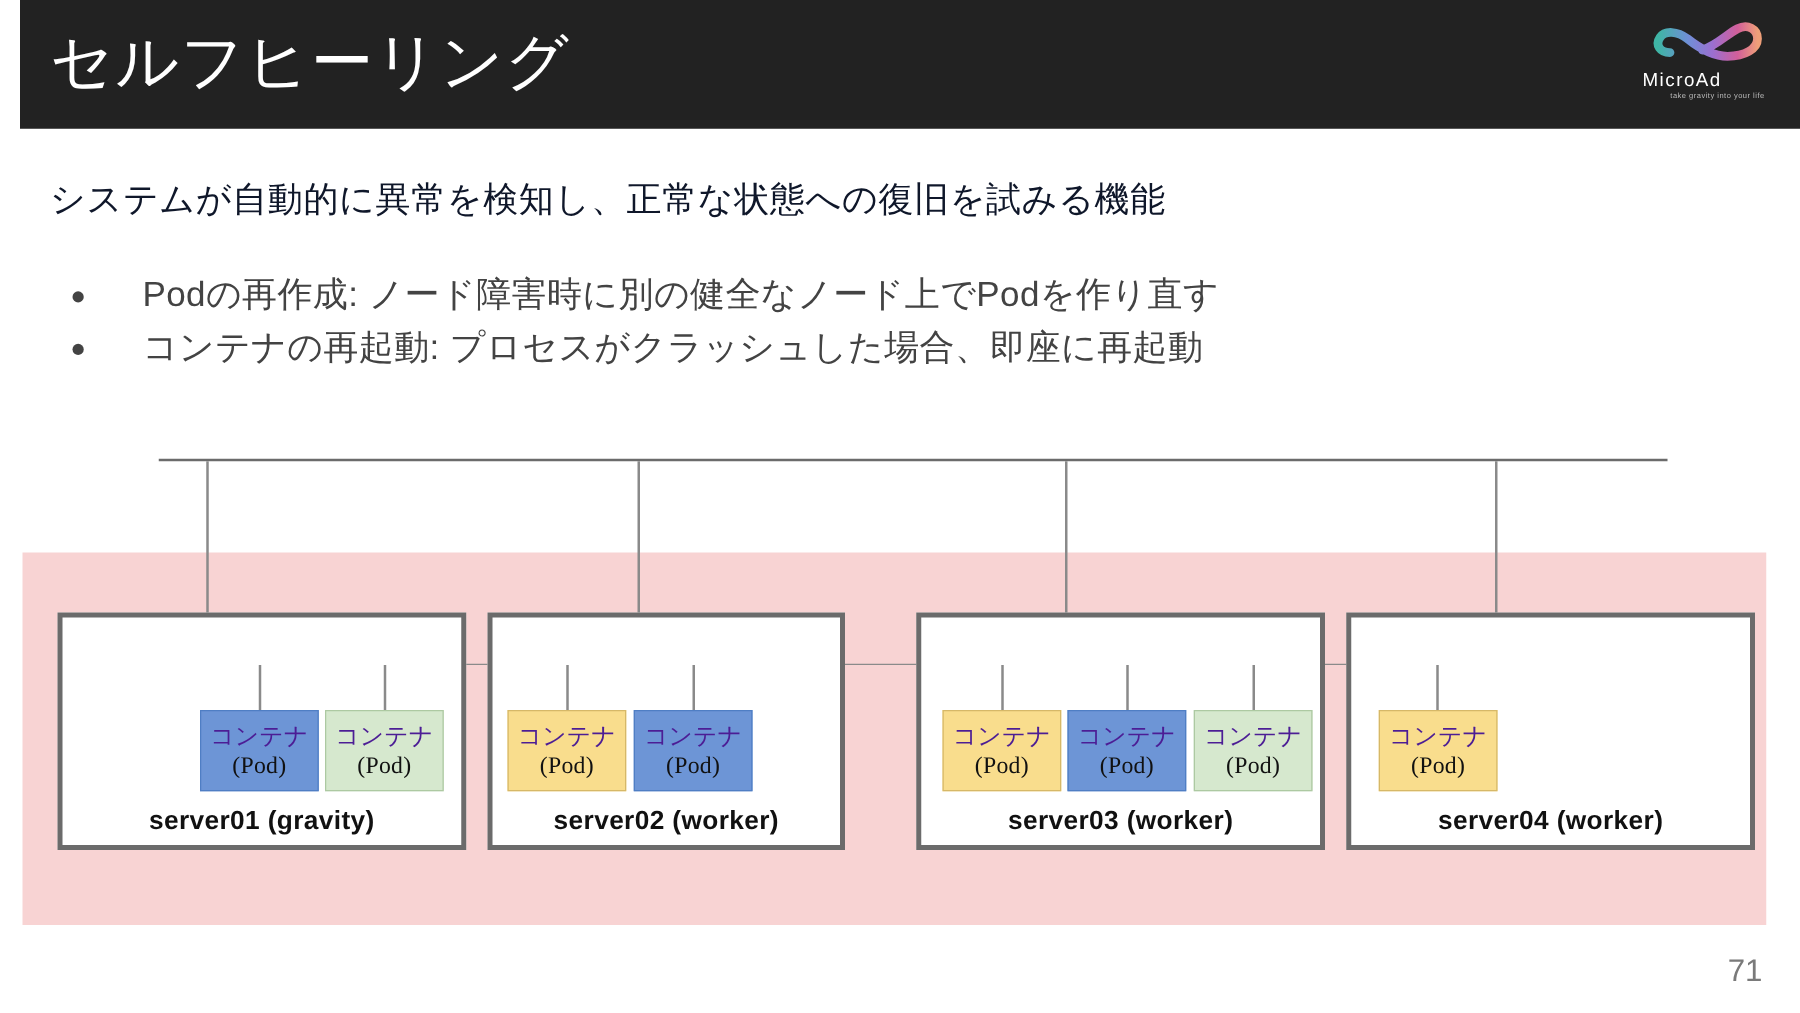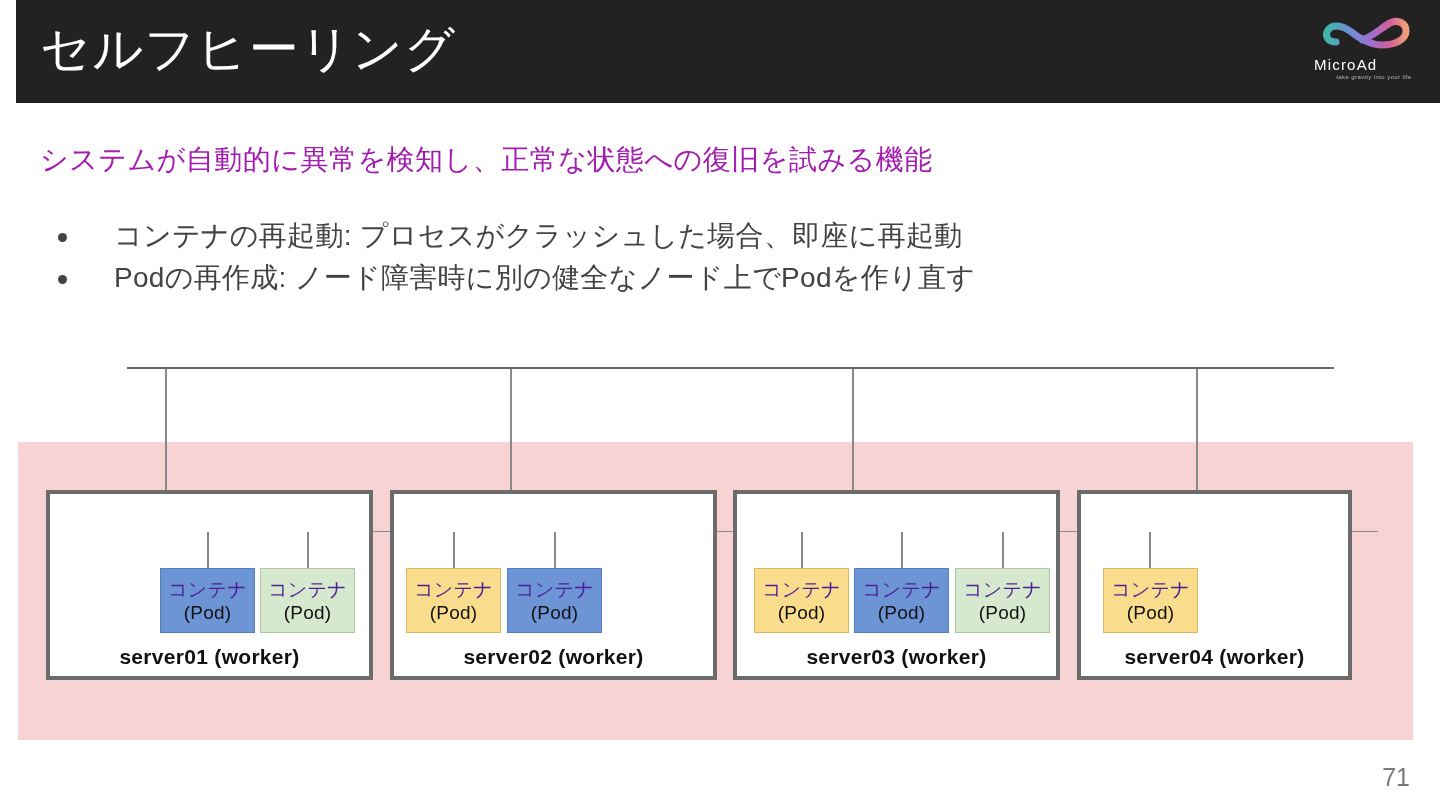--- a/index.html
+++ b/index.html
@@ -30,21 +30,21 @@
     color:#ffffff; font-size:15px; letter-spacing:1.2px;
   }
   .logo-tag {
     position:absolute; left:0; top:64px; width:120px; text-align:center;
     color:#b9b9b9; font-size:6px; letter-spacing:.4px;
   }
 
   
   .lead {
     position:absolute; left:40px; top:140px;
-    font-size:28px; line-height:40px; color:#a21caf;
+    font-size:28px; line-height:40px; color:#0f172a;
     letter-spacing:.5px; white-space:nowrap;
   }
   .bullets { position:absolute; left:52px; top:215px; }
   .bullet {
     position:relative; padding-left:62px;
     font-size:28px; line-height:42px; color:#434343;
     letter-spacing:.3px; white-space:nowrap;
   }
   .bullet .dot {
     position:absolute; left:6px; top:18px;
@@ -89,21 +89,21 @@
   .pod-drop {
     position:absolute; width:2px; background:#8a8a8a; top:202px; height:36px;
   }
   .pod {
     position:absolute; top:238px; width:95px; height:65px;
     border:1px solid #9a9a9a;
     display:flex; flex-direction:column; align-items:center; justify-content:center;
     line-height:23px;
   }
   .pod-l1 { font-size:19px; color:#4c1d95; letter-spacing:.2px; }
-  .pod-l2 { font-size:19px; color:#111; letter-spacing:.2px; }
+  .pod-l2 { font-size:19px; color:#111; letter-spacing:.2px;font-family:Liberation Serif, serif; }
   .pod.blue   { background:#6d95d6; border-color:#4f7ec4; }
   .pod.green  { background:#d6e8ce; border-color:#adc9a2; }
   .pod.yellow { background:#f9dd8d; border-color:#d6b868; }
 
   .page-no {
     position:absolute; right:30px; bottom:18px;
     font-size:25px; color:#7a7a7a;
   }
 </style>
 </head>
@@ -130,55 +130,55 @@
       <div class="logo-word">MicroAd</div>
       <div class="logo-tag">take gravity into your life</div>
     </div>
   </div>
 
   <div class="lead">システムが自動的に異常を検知し、正常な状態への復旧を試みる機能</div>
 
   <div class="bullets">
     <div class="bullet">
       <span class="dot"></span>
-      <span>コンテナの再起動: プロセスがクラッシュした場合、即座に再起動</span>
+      <span>Podの再作成: ノード障害時に別の健全なノード上でPodを作り直す</span>
     </div>
     <div class="bullet">
       <span class="dot"></span>
-      <span>Podの再作成: ノード障害時に別の健全なノード上でPodを作り直す</span>
+      <span>コンテナの再起動: プロセスがクラッシュした場合、即座に再起動</span>
     </div>
   </div>
 
   <div class="diagram">
 
     <div class="cluster-band"></div>
 
     <div class="bus"></div>
     <div class="drop" style="left:165px; top:39px; height:168px;"></div>
     <div class="drop" style="left:510px; top:39px; height:168px;"></div>
     <div class="drop" style="left:852px; top:39px; height:168px;"></div>
     <div class="drop" style="left:1196px; top:39px; height:168px;"></div>
 
     <div class="inner-bus" style="left:80px;  width:1298px;"></div>
 
     <div class="server" style="left:46px; width:327px;">
-      <div class="server-name">server01 (worker)</div>
+      <div class="server-name">server01 (gravity)</div>
     </div>
     <div class="pod-drop" style="left:207px;"></div>
     <div class="pod-drop" style="left:307px;"></div>
     <div class="pod blue" style="left:160px;">
       <span class="pod-l1">コンテナ</span>
       <span class="pod-l2">(Pod)</span>
     </div>
     <div class="pod green" style="left:260px;">
       <span class="pod-l1">コンテナ</span>
       <span class="pod-l2">(Pod)</span>
     </div>
 
-    <div class="server" style="left:390px; width:327px;padding-left:48px;">
+    <div class="server" style="left:390px; width:286px;padding-left:48px;">
       <div class="server-name">server02 (worker)</div>
     </div>
     <div class="pod-drop" style="left:453px;"></div>
     <div class="pod-drop" style="left:554px;"></div>
     <div class="pod yellow" style="left:406px;">
       <span class="pod-l1">コンテナ</span>
       <span class="pod-l2">(Pod)</span>
     </div>
     <div class="pod blue" style="left:507px;">
       <span class="pod-l1">コンテナ</span>
@@ -197,21 +197,21 @@
     </div>
     <div class="pod blue" style="left:854px;">
       <span class="pod-l1">コンテナ</span>
       <span class="pod-l2">(Pod)</span>
     </div>
     <div class="pod green" style="left:955px;">
       <span class="pod-l1">コンテナ</span>
       <span class="pod-l2">(Pod)</span>
     </div>
 
-    <div class="server" style="left:1077px; width:275px;">
+    <div class="server" style="left:1077px; width:327px;">
       <div class="server-name">server04 (worker)</div>
     </div>
     <div class="pod-drop" style="left:1149px;"></div>
     <div class="pod yellow" style="left:1103px;">
       <span class="pod-l1">コンテナ</span>
       <span class="pod-l2">(Pod)</span>
     </div>
 
   </div>
 

